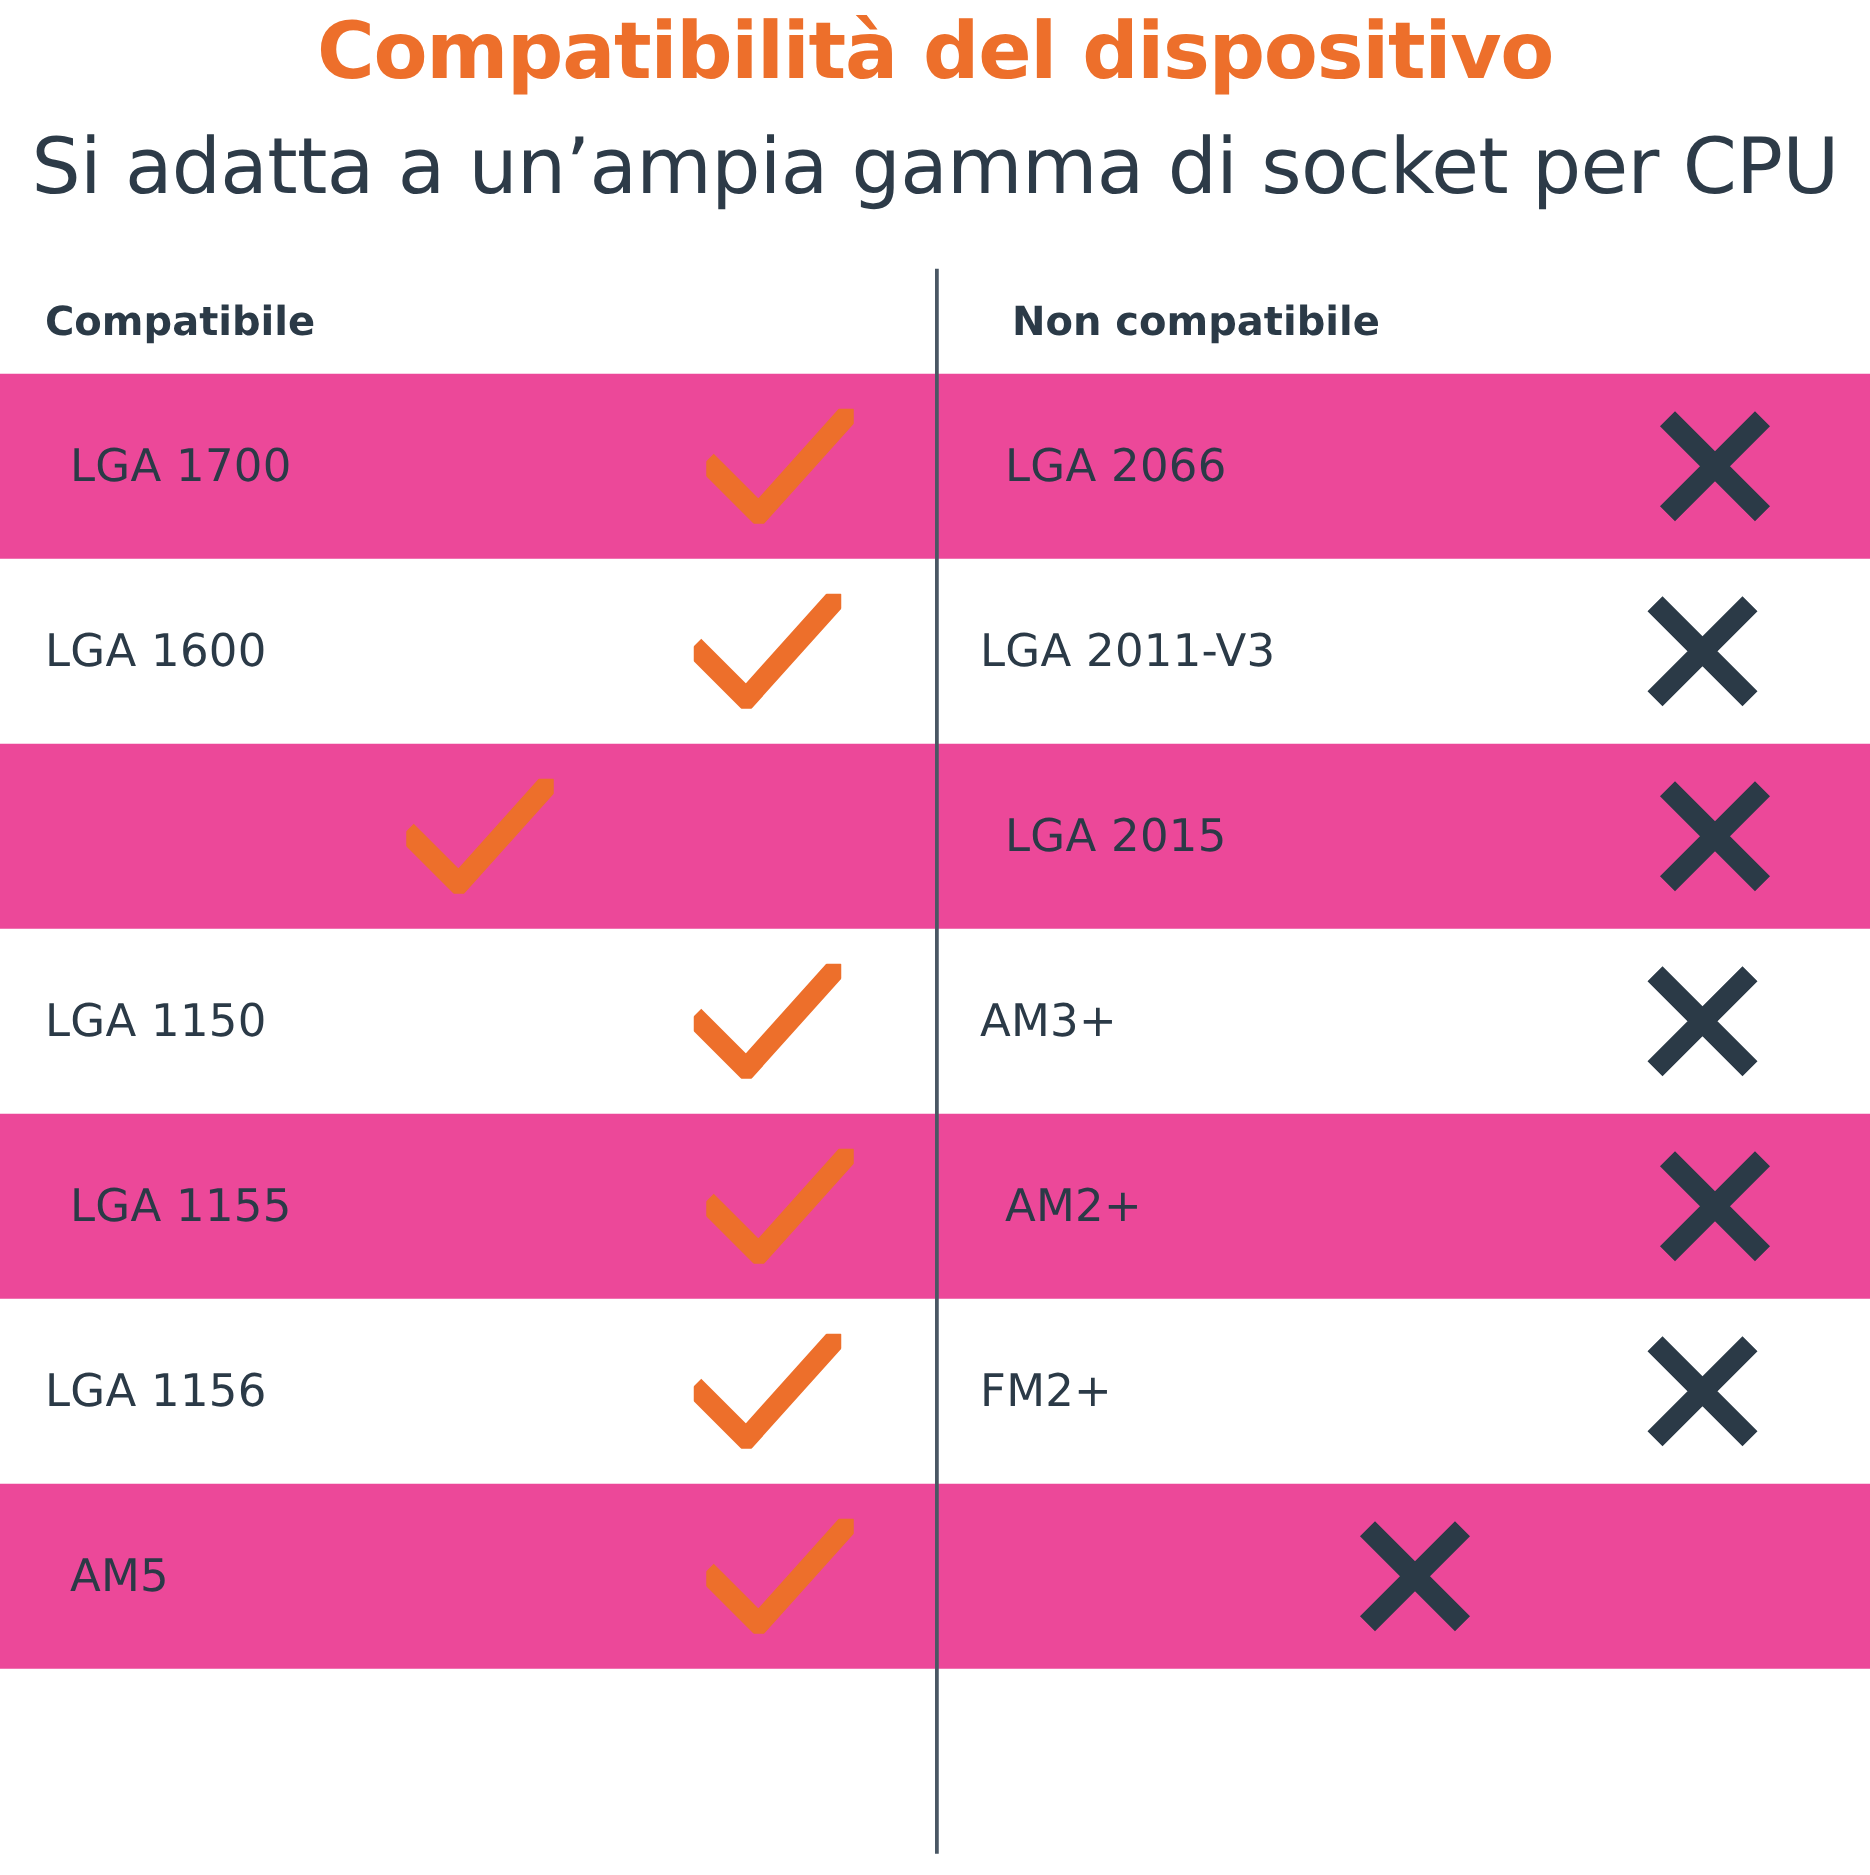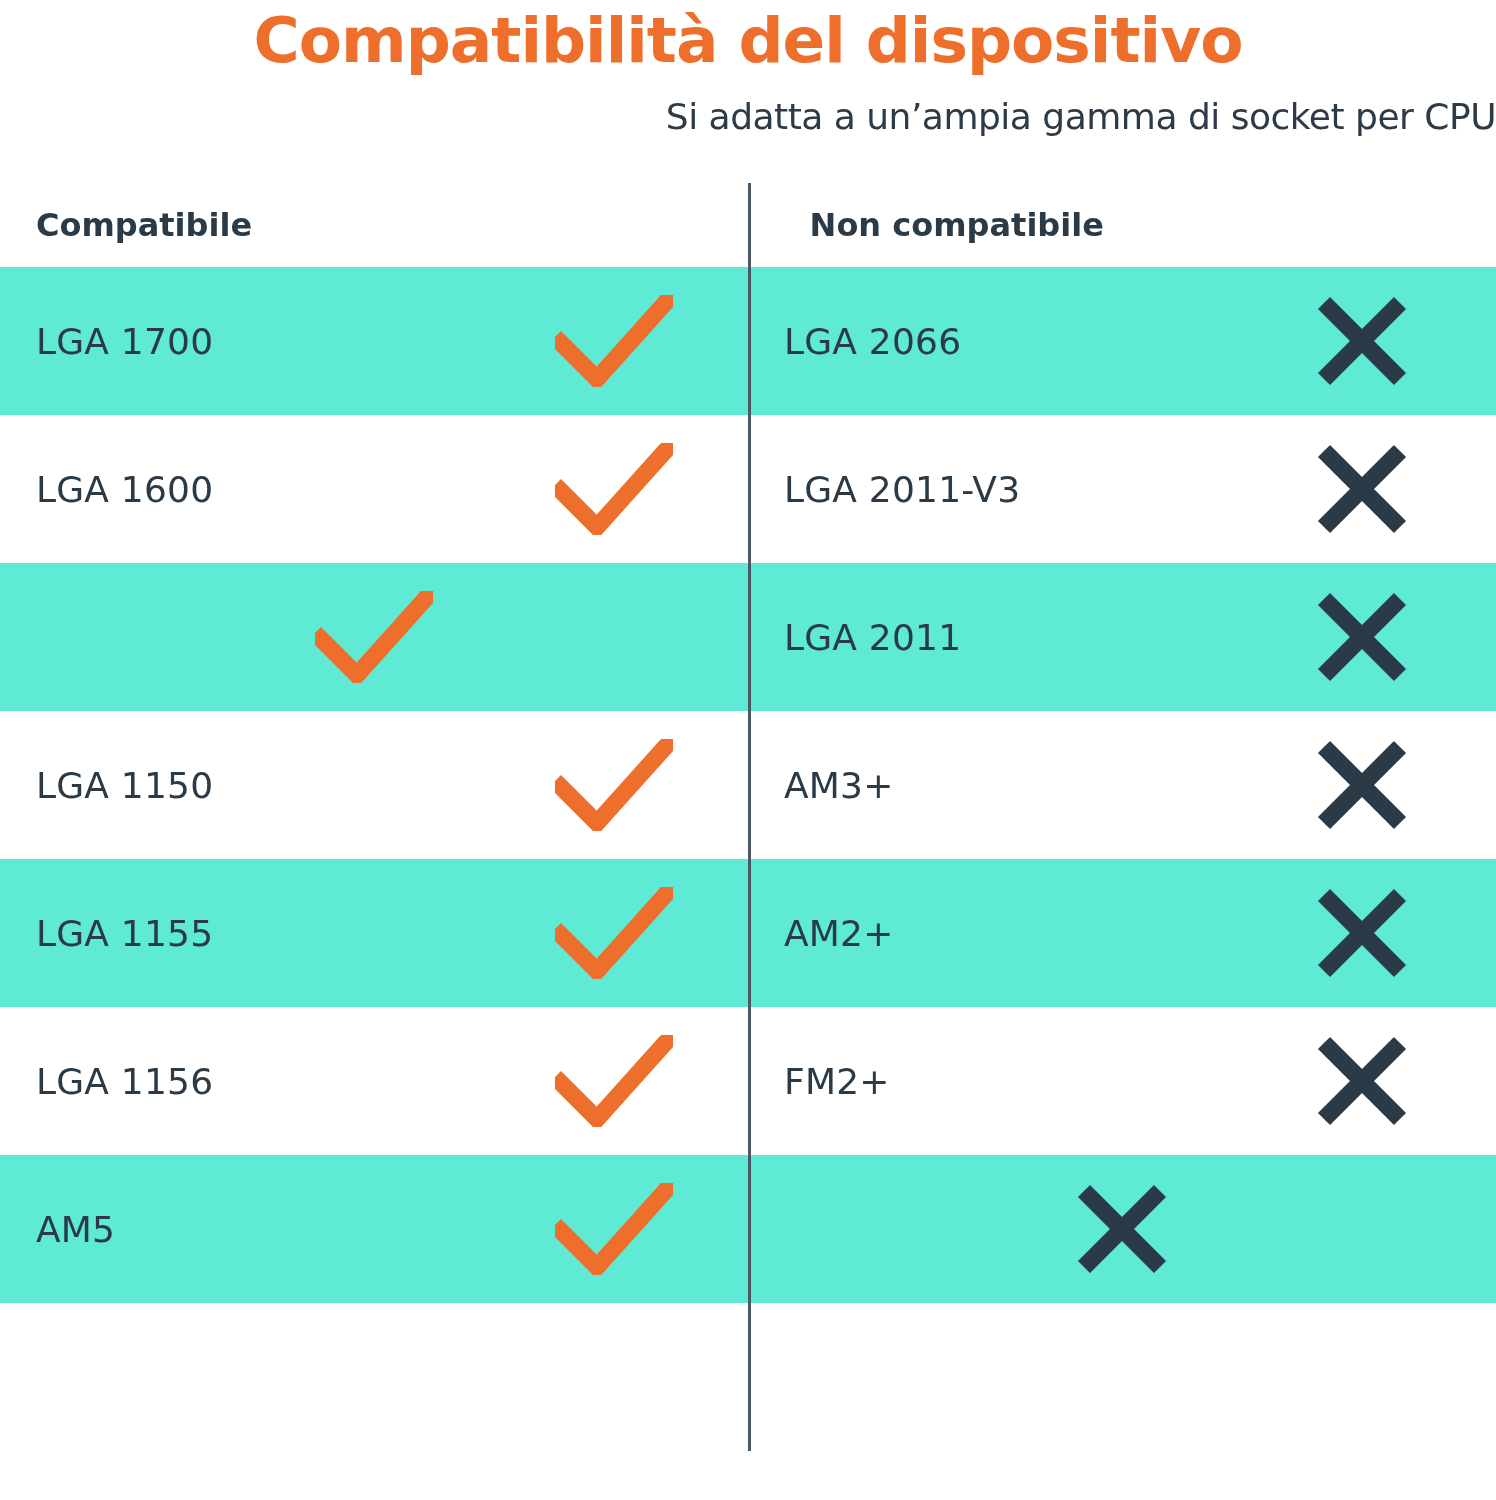--- a/index.html
+++ b/index.html
@@ -26,24 +26,24 @@
     font-size: 63px;
     font-weight: 700;
     color: #ed6f2b;
     letter-spacing: -1px;
     text-align: center;
     line-height: 1.05;
     padding-top: 8px;
   }
 
   .subtitle {
-    font-size: 36px;
+    font-size: 62px;
     font-weight: 400;
     color: #2d3b48;
-    text-align: right;
+    text-align: center;
     margin-top: 22px;
     letter-spacing: -0.5px;
   }
 
   .table {
     position: relative;
     margin-top: 46px;
   }
 
   .divider {
@@ -73,21 +73,22 @@
   }
   .head-cell.right {
     width: 748px;
   }
 
   .row {
     display: flex;
     height: 148px;
   }
   .row.shaded .cell {
-    background: #5eead4;
+    background: #ec4899;
+    padding-left: 20px;
   }
 
   .cell {
     width: 748px;
     display: flex;
     align-items: center;
     box-sizing: border-box;
     position: relative;
   }
 
@@ -168,21 +169,21 @@
 
     <div class="row shaded">
       <div class="cell">
         <div class="mark check">
           <svg width="118" height="92" viewBox="0 0 118 92">
               <path d="M6 48 L42 84 L112 6" fill="none" stroke="#ed6f2b" stroke-width="17" stroke-linecap="square" stroke-linejoin="miter"></path>
             </svg>
         </div>
       </div>
       <div class="cell">
-        <div class="label">LGA 2011</div>
+        <div class="label">LGA 2015</div>
         <div class="mark cross">
           <svg width="96" height="96" viewBox="0 0 96 96">
               <path d="M10 10 L86 86 M86 10 L10 86" stroke="#2b3a47" stroke-width="17" stroke-linecap="butt"></path>
             </svg>
         </div>
       </div>
     </div>
 
     <div class="row">
       <div class="cell">

